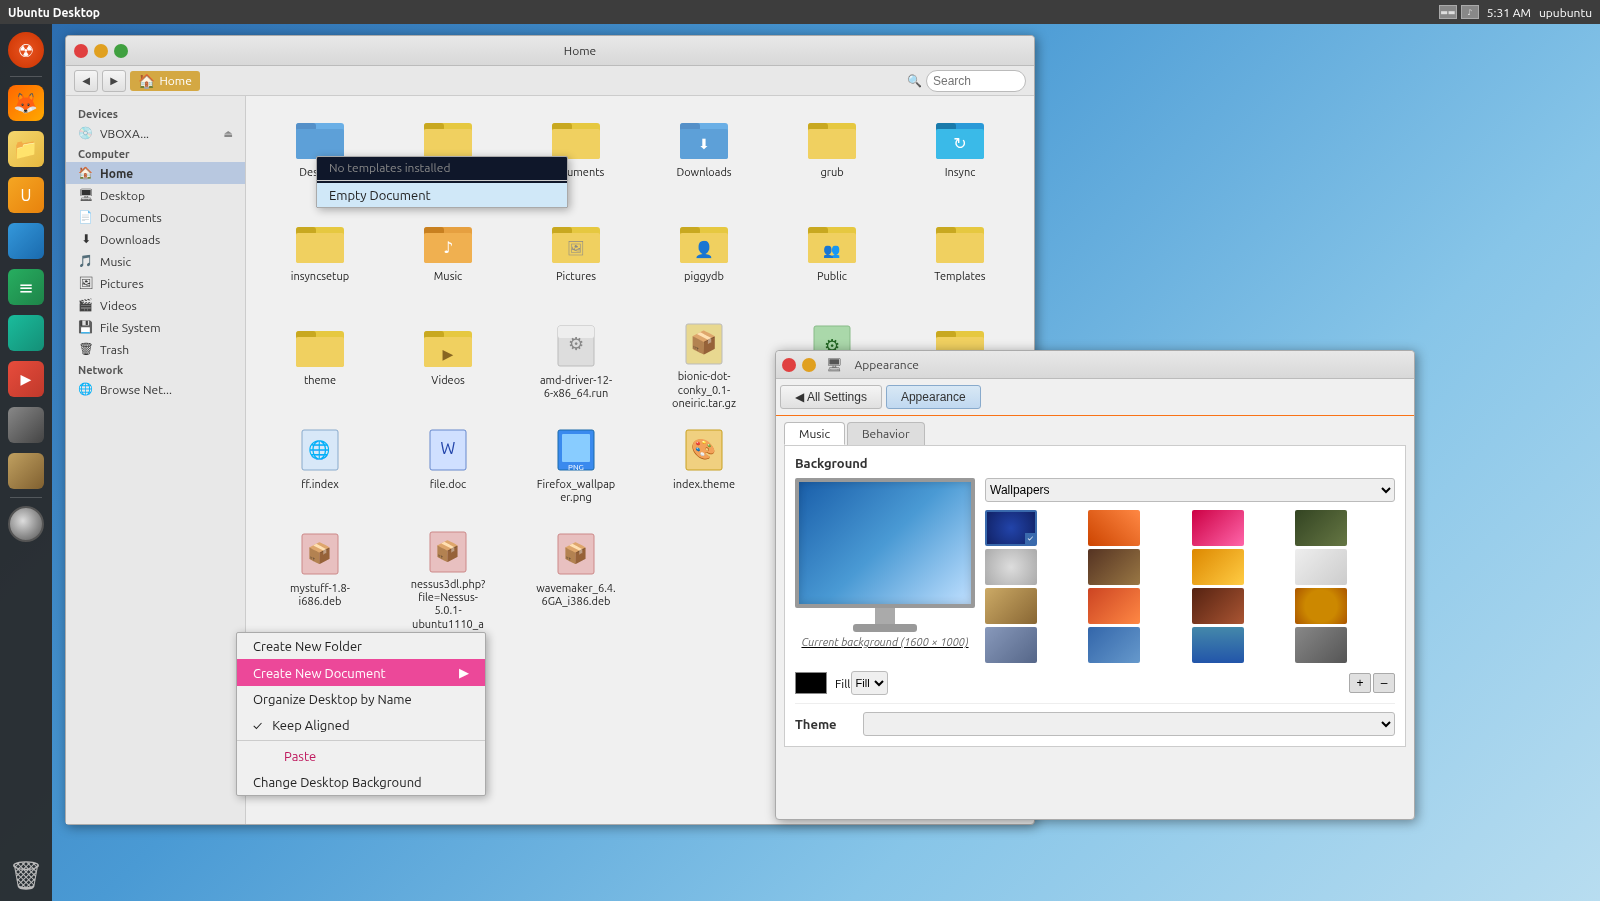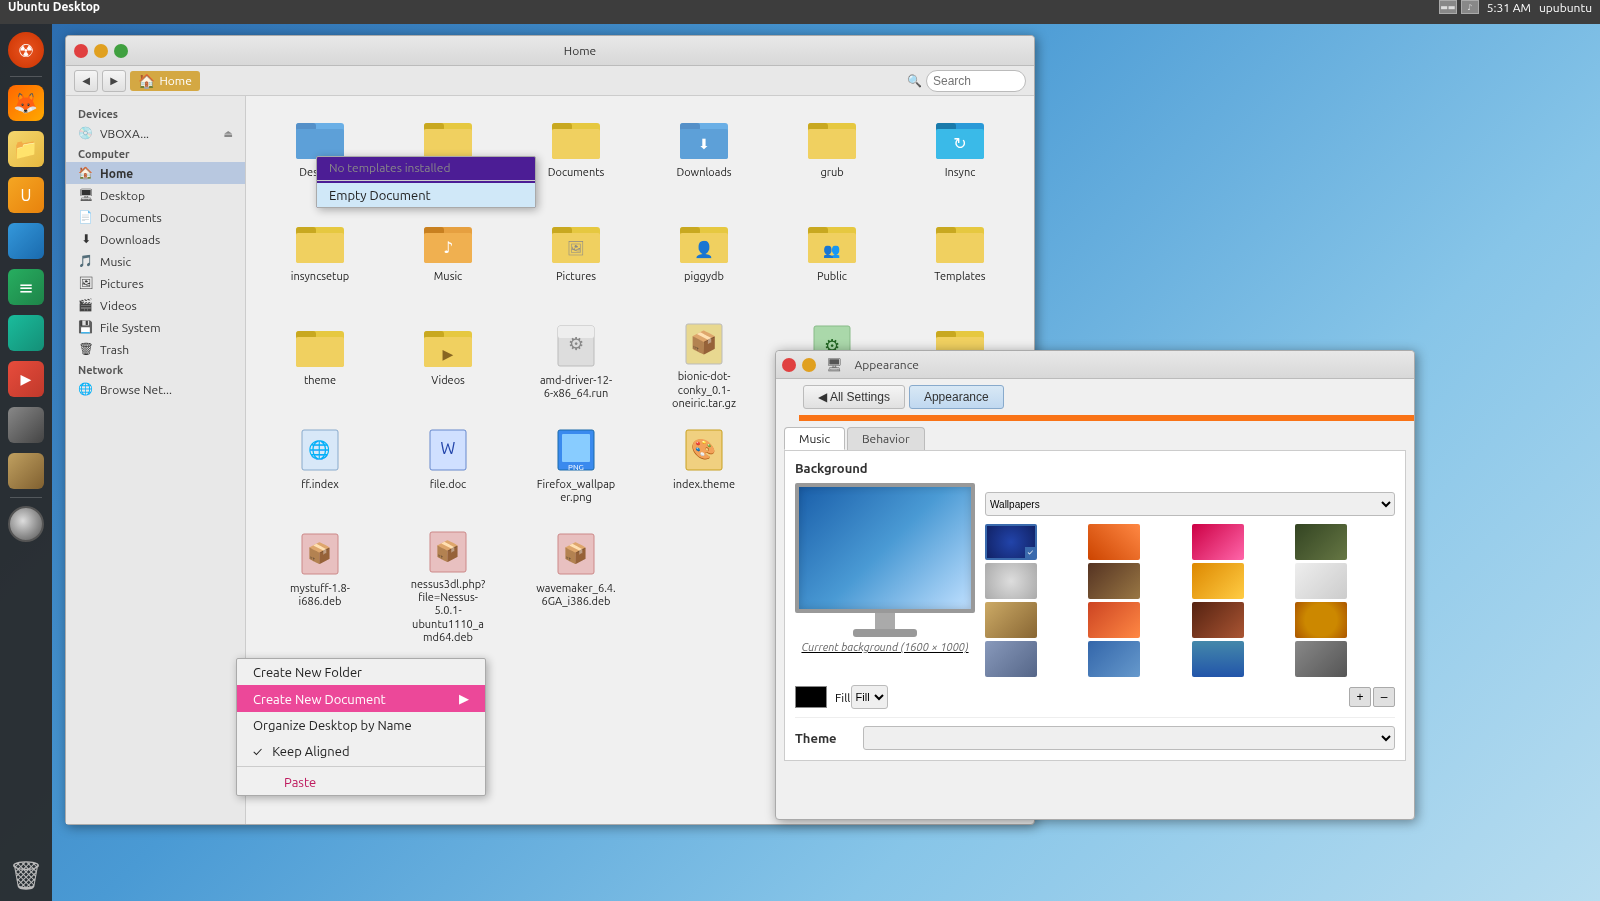--- a/index.html
+++ b/index.html
@@ -20,21 +20,21 @@
       background: linear-gradient(135deg, #2a6aad 0%, #4a9ad4 40%, #87c5e8 70%, #b8ddf0 100%);
     }
 
     
     .taskbar-top {
       position: absolute;
       top: 0; left: 0; right: 0;
       height: 24px;
       background: #3d3d3d;
       display: flex;
-      align-items: flex-start;
+      align-items: center;
       justify-content: space-between;
       padding: 0 8px;
       z-index: 1000;
     }
     .taskbar-title {
       color: #fff;
       font-size: 12px;
       font-weight: bold;
     }
     .taskbar-right {
@@ -294,22 +294,22 @@
     }
     .ctx-item.disabled { color: #be185d; cursor: default; margin-left: 31px; }
     .ctx-item.active-item { background: #ec4899; color: white; }
     .ctx-item.checked::before { content: '✓'; margin-right: 4px; }
     .ctx-separator { height: 1px; background: #ccc; margin: 2px 0; }
     .ctx-arrow { margin-left: auto; }
     .ctx-submenu {
       position: absolute;
       left: 250px;
       top: 120px;
-      width: 220px;
-      background: #4c1d95;
+      width: 252px;
+      background: #0f172a;
       border: 1px solid #aaa;
       box-shadow: 2px 2px 8px rgba(0,0,0,0.3);
       z-index: 601;
       border-radius: 2px;
     }
     .ctx-submenu .ctx-item {
       padding: 5px 12px;
     }
     .ctx-submenu-label {
       padding: 4px 12px;
@@ -346,22 +346,21 @@
     }
     .app-title-text {
       font-size: 12px;
       color: #444;
       margin-left: 6px;
     }
     .app-toolbar {
       display: flex;
       gap: 4px;
       padding: 6px 4px;
-      border-bottom: 6px solid #f97316;
-      margin-left: 23px;
+      border-bottom: 1px solid #f97316;
     }
     .app-tb-btn {
       padding: 4px 14px;
       background: linear-gradient(to bottom, #f5f5f5, #e0e0e0);
       border: 1px solid #bbb;
       border-radius: 3px;
       font-size: 12px;
       cursor: pointer;
       color: #333;
     }
@@ -813,20 +812,23 @@
     <div class="ctx-item">
       <span>Organize Desktop by Name</span>
     </div>
     <div class="ctx-item checked">
       <span>Keep Aligned</span>
     </div>
     <div class="ctx-separator"></div>
     <div class="ctx-item disabled">
       <span>Paste</span>
     </div>
+    <div class="ctx-item">
+      <span>Change Desktop Background</span>
+    </div>
   </div>
 
   <div class="ctx-submenu">
     <div class="ctx-submenu-label">No templates installed</div>
     <div class="ctx-separator"></div>
     <div class="ctx-item ctx-empty-doc">
       <span>Empty Document</span>
     </div>
   </div>
 </div>
@@ -853,21 +855,21 @@
       <div style="display:flex;gap:10px;align-items:flex-start;">
 
         <div style="display:flex;flex-direction:column;align-items:center;text-decoration:underline;">
           <div style="width:180px;height:130px;background:linear-gradient(135deg,#1a5faa 0%,#4a9ad4 50%,#c0e0ff 100%);border:4px solid #999;border-radius:2px;box-shadow:inset 0 0 8px rgba(0,0,0,0.2);"></div>
           <div style="width:20px;height:16px;background:#aaa;"></div>
           <div style="width:64px;height:8px;background:#999;border-radius:3px;"></div>
           <div style="font-size:11px;color:#666;font-style:italic;margin-top:4px;text-align:center;">Current background (1600 × 1000)</div>
         </div>
 
         <div style="flex:1;">
-          <select style="width:100%;height:24px;border:1px solid #bbb;border-radius:3px;font-size:10px;margin-bottom:8px;margin-top:9px;">
+          <select style="width:100%;height:24px;border:1px solid #bbb;border-radius:3px;font-size:12px;margin-bottom:8px;">
             <option>Wallpapers</option>
           </select>
           <div style="display:grid;grid-template-columns:repeat(4,1fr);gap:3px;">
             <div style="width:52px;height:36px;background:radial-gradient(circle,#2244aa,#112266);border:2px solid #3a6aad;border-radius:2px;cursor:pointer;position:relative;">
               <span style="position:absolute;bottom:0;right:0;font-size:8px;background:#3a6aad;color:white;padding:1px 2px;">✓</span>
             </div>
             <div style="width:52px;height:36px;background:linear-gradient(45deg,#cc4400,#ff8844);border-radius:2px;cursor:pointer;"></div>
             <div style="width:52px;height:36px;background:linear-gradient(135deg,#cc0044,#ff66aa);border-radius:2px;cursor:pointer;"></div>
             <div style="width:52px;height:36px;background:linear-gradient(135deg,#334422,#667744);border-radius:2px;cursor:pointer;"></div>
             <div style="width:52px;height:36px;background:radial-gradient(circle,#dddddd,#aaaaaa);border-radius:2px;cursor:pointer;"></div>

